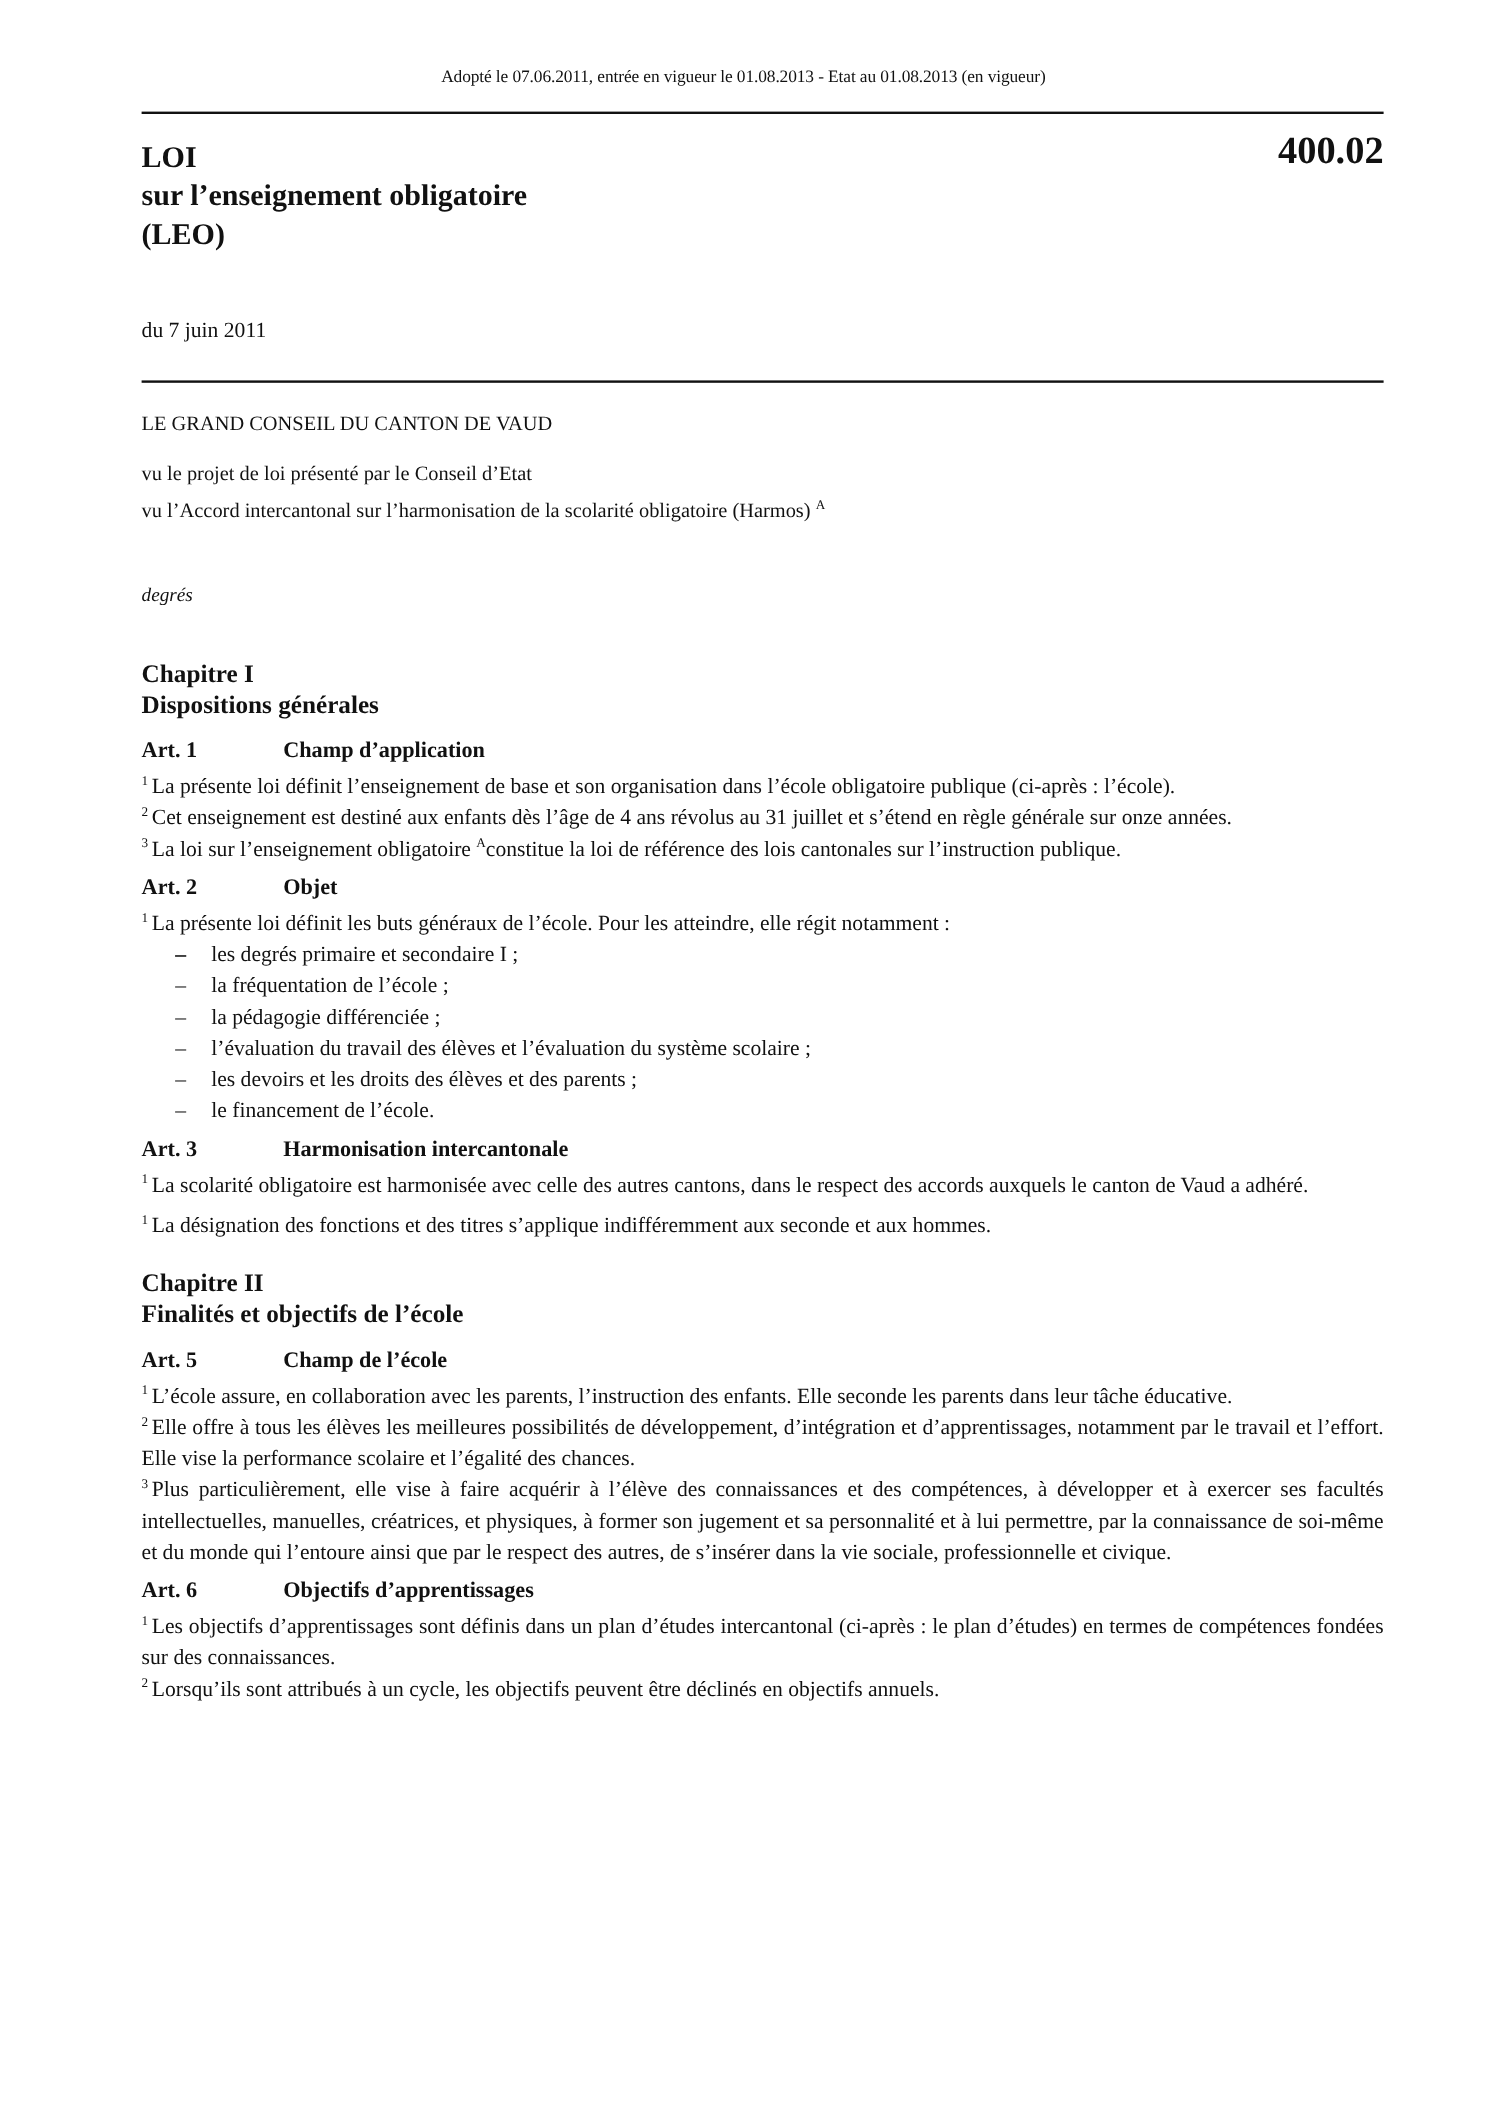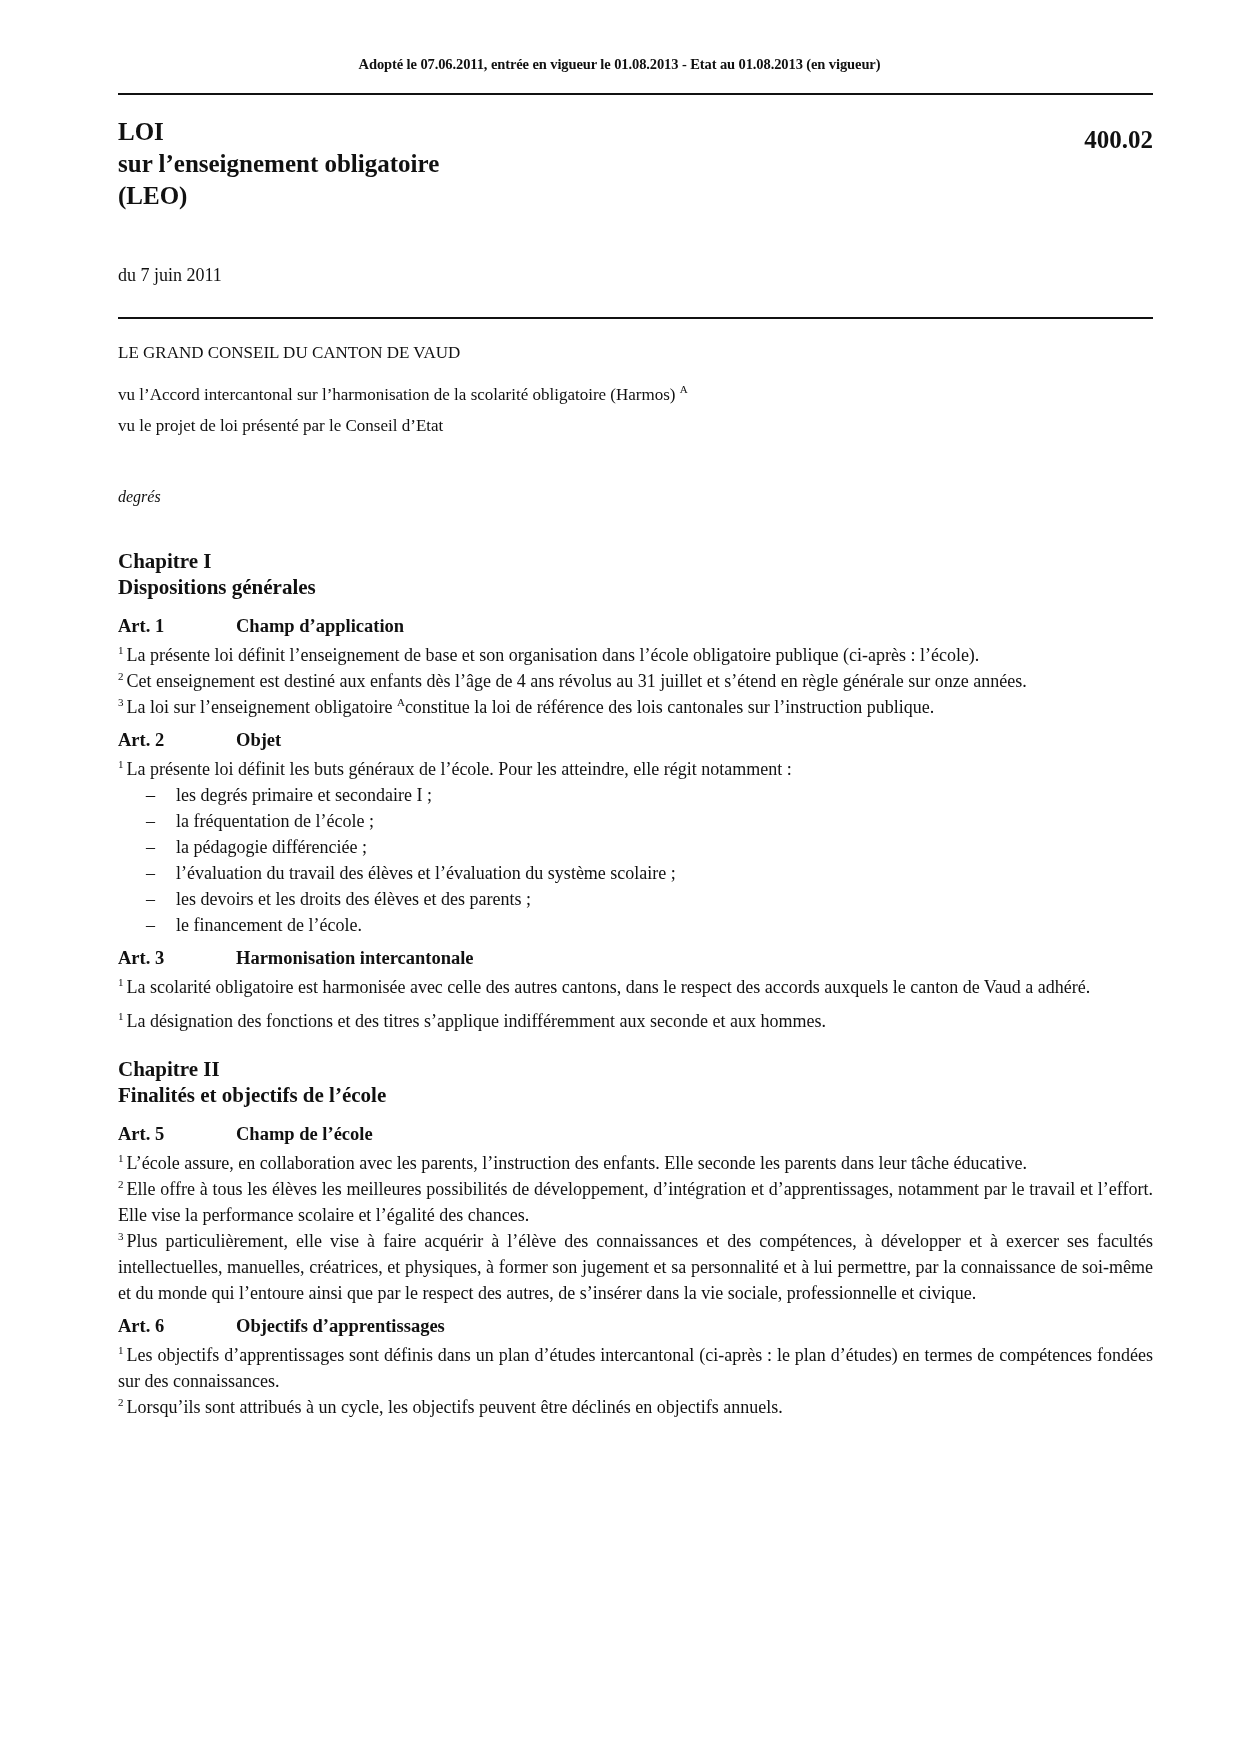--- a/index.html
+++ b/index.html
@@ -2,32 +2,32 @@
 <html><head>
   <meta charset="utf-8">
   <style>
     html, body { margin: 0; padding: 0; background: #ffffff; }
     body {
       width: 1239px; height: 1754px; position: relative; overflow: hidden;
       font-family: "Liberation Serif", "DejaVu Serif", serif; color: #111;
     }
     .running-head {
       position: absolute; left: 0; width: 1239px; top: 56px; text-align: center;
-      font-weight: bold; font-size: 14.5px; letter-spacing: -0.1px;
+      font-weight: normal; font-size: 14.5px; letter-spacing: -0.1px;
     }
     .rule { position: absolute; left: 118px; width: 1035px; height: 2px; background: #111; }
     .rule.top { top: 93px; }
     .rule.mid { top: 317px; }
     .title-block {
       position: absolute; left: 118px; top: 116px; font-weight: bold;
       font-size: 25px; line-height: 32px;
     }
     .sr-number {
-      position: absolute; right: 86px; top: 124px; font-weight: bold;
-      font-size: 25px; line-height: 32px;
+      position: absolute; right: 86px; top: 109px; font-weight: bold;
+      font-size: 32px; line-height: 32px;
     }
     .date { position: absolute; left: 118px; top: 265px; font-size: 18px; }
     .preamble { position: absolute; left: 118px; top: 343px; font-size: 17px; }
     .preamble .authority { margin-bottom: 16px; }
     .preamble .vu { line-height: 31px; }
     .preamble sup, .p sup { font-size: 11px; vertical-align: 7px; line-height: 0; }
     .decrete { position: absolute; left: 118px; top: 488px; font-style: italic; font-size: 16px; }
     .body-content { position: absolute; left: 118px; top: 548px; width: 1035px; font-size: 18px; }
     .chapter {
       font-weight: bold; font-size: 21px; display: flex; margin: 0 0 14px 0; line-height: 26px; flex-direction: column;
@@ -56,22 +56,22 @@
   <div>sur l’enseignement obligatoire</div>
   <div>(LEO)</div>
 </div>
 <div class="sr-number">400.02</div>
 
 <div class="date">du 7 juin 2011</div>
 <div class="rule mid"></div>
 
 <div class="preamble">
   <div class="authority">LE GRAND CONSEIL DU CANTON DE VAUD</div>
+  <div class="vu">vu le projet de loi présenté par le Conseil d’Etat</div>
   <div class="vu"><span>vu l’Accord intercantonal sur l’harmonisation de la scolarité obligatoire (Harmos)</span> <sup>A</sup></div>
-  <div class="vu">vu le projet de loi présenté par le Conseil d’Etat</div>
 </div>
 <div class="decrete">degrés</div>
 
 <div class="body-content">
 
   <div class="chapter">
     <span class="num">Chapitre I</span>
     <span>Dispositions générales</span>
   </div>
 

